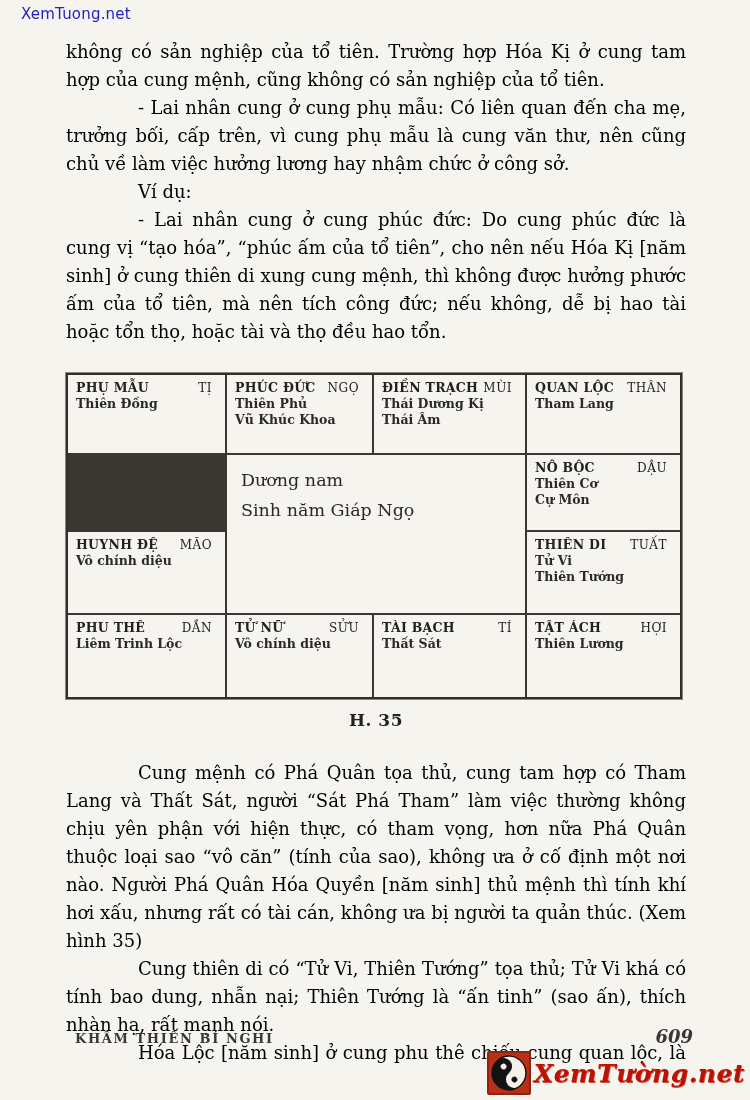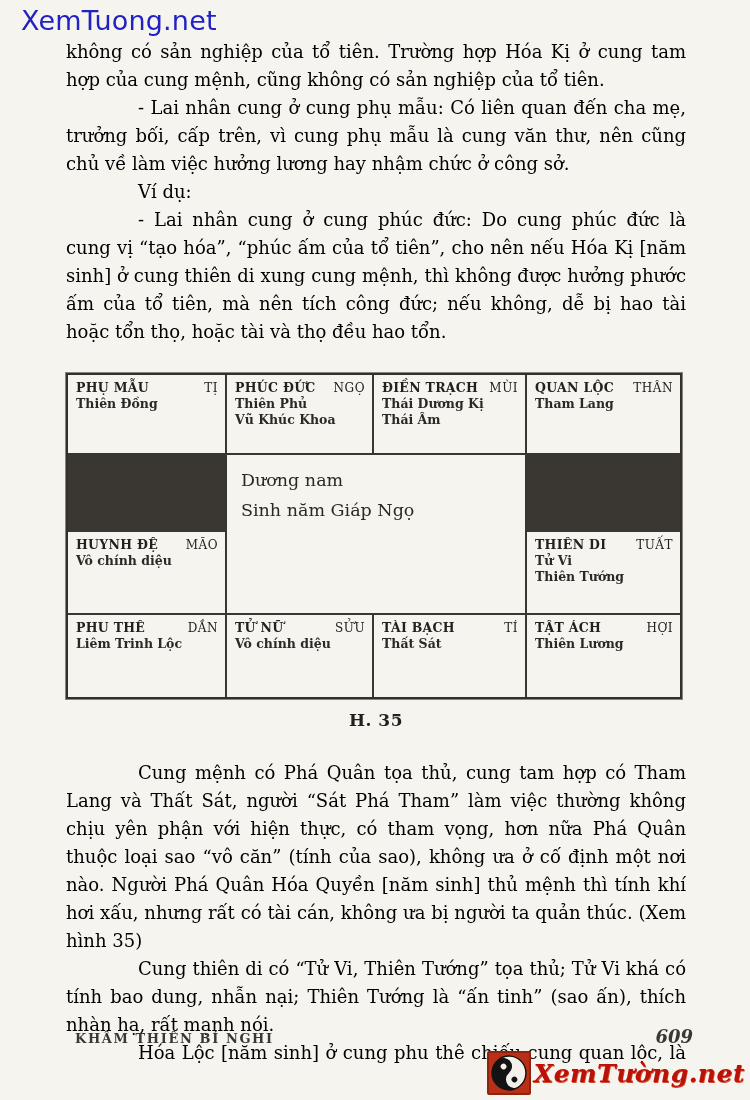--- a/index.html
+++ b/index.html
@@ -9,21 +9,21 @@
     background:#f5f4ef;
     color:#222120;
     position:relative;
     overflow:hidden;
   }
   .page { position:absolute; inset:0; }
 
   .watermark-top {
     position:absolute; left:21px; top:5px;
     font-family:"DejaVu Sans","Liberation Sans",sans-serif;
-    font-size:27px; color:#2222c4; letter-spacing:0.2px;
+    font-size:15px; color:#2222c4; letter-spacing:0.2px;
     cursor:pointer;
     text-align:right;
   }
 
   .main-col {
     position:absolute; left:66px; top:38px; width:620px;
   }
   .main-col p {
     font-size:18px; line-height:28px;
     text-align:justify; color:#000000;
@@ -36,21 +36,21 @@
   .chart {
     display:grid;
     grid-template-columns:157px 145px 151px 153px;
     grid-template-rows:78px 75px 81px 82px;
     gap:2px;
     background:#3a3733;
     border:2px solid #33302c;
     width:max-content;
     box-shadow:0 0 0 1px #8a857c;
   }
-  .cell { background:#f5f4ef; padding:5px 7px 4px 8px; overflow:hidden; }
+  .cell { background:#f5f4ef; padding:5px 13px 4px 8px; overflow:hidden; }
   .cell-head {
     display:flex; justify-content:space-between; align-items:baseline;
     font-size:12.5px; line-height:16px;
   }
   .cell-title { font-weight:700; letter-spacing:0.3px; }
   .cell-branch { font-weight:400; font-size:12px; letter-spacing:0.5px; }
   .cell-star { font-size:12.5px; line-height:16px; font-weight:700; color:#2b2926; }
   .center-cell { padding:10px 0 0 14px; }
   .center-cell div { font-size:17.5px; line-height:30px; font-weight:400; color:#2b2926; }
 
@@ -138,20 +138,28 @@
           <div class="cell-star">Tham Lang</div>
           <div class="cell-star"></div>
         </div>
 
 
         <div class="cell center-cell" style="grid-area:2/2/4/4">
           <div>Dương nam</div>
           <div>Sinh năm Giáp Ngọ</div>
         </div>
 
+        <div class="cell" style="grid-area:2/4">
+          <div class="cell-head">
+            <span class="cell-title">NÔ BỘC</span>
+            <span class="cell-branch">DẬU</span>
+          </div>
+          <div class="cell-star">Thiên Cơ</div>
+          <div class="cell-star">Cự Môn</div>
+        </div>
 
         <div class="cell" style="grid-area:3/1">
           <div class="cell-head">
             <span class="cell-title">HUYNH ĐỆ</span>
             <span class="cell-branch">MÃO</span>
           </div>
           <div class="cell-star">Vô chính diệu</div>
           <div class="cell-star"></div>
         </div>
 

